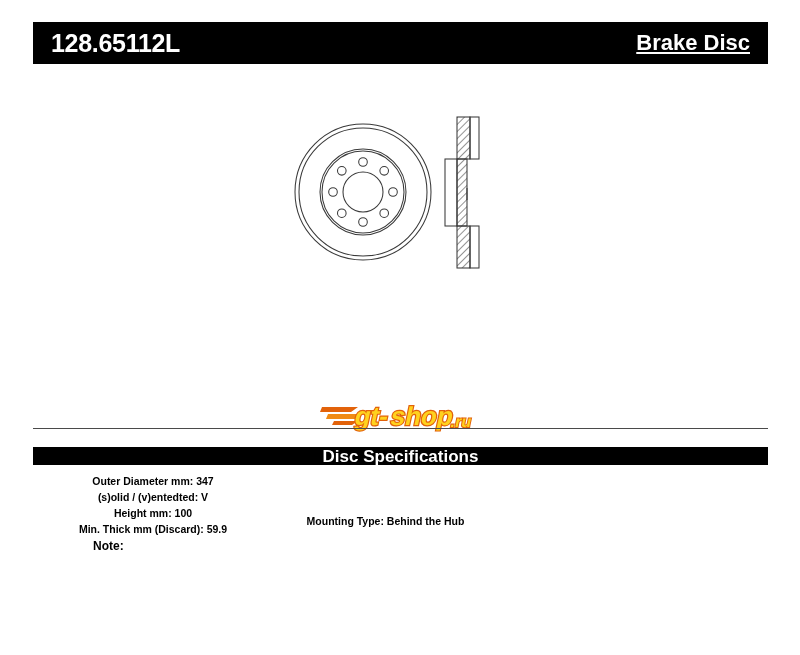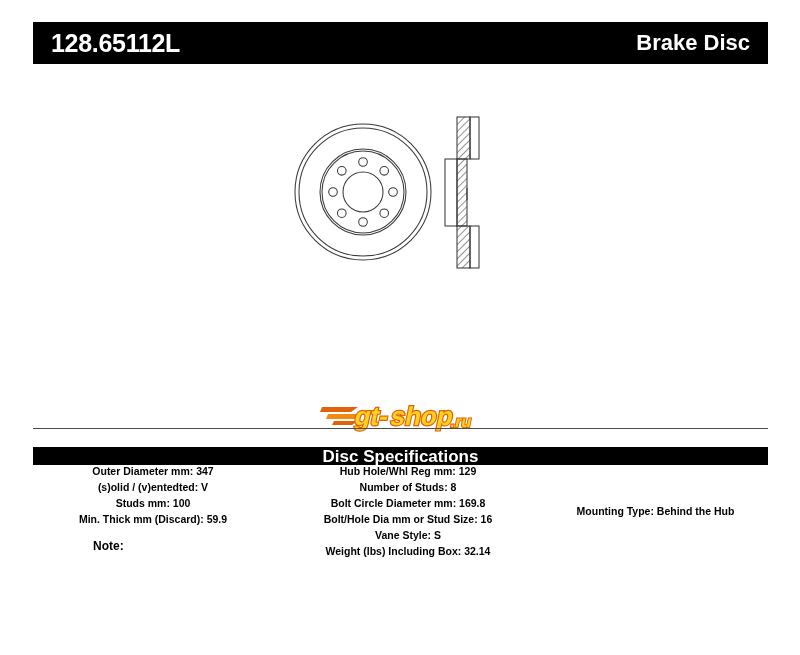--- a/index.html
+++ b/index.html
@@ -37,20 +37,21 @@
     font-weight: bold;
     letter-spacing: -0.3px;
     line-height: 1;
   }
   .header-title {
     color: #ffffff;
     font-size: 22px;
     font-weight: bold;
     letter-spacing: 0px;
     line-height: 1;
+    text-decoration: underline;
   }
 
   
   .drawing-area {
     position: absolute;
     left: 0;
     top: 90px;
     width: 800px;
     height: 300px;
   }
@@ -95,21 +96,21 @@
     color: #ffffff;
     font-size: 17px;
     font-weight: bold;
     line-height: 1;
   }
 
   
   .spec-columns {
     position: absolute;
     left: 33px;
-    top: 463px;
+    top: 473px;
     width: 735px;
     display: flex;
     align-items: flex-start;
   }
   .spec-col {
     display: flex;
     flex-direction: column;
   }
   .spec-col-left   { width: 240px; align-items: center; }
   .spec-col-middle { width: 270px; align-items: center; }
@@ -212,32 +213,24 @@
 
 <div class="spec-bar">
   <span class="spec-bar-title">Disc Specifications</span>
 </div>
 
 <div class="spec-columns">
 
   <div class="spec-col spec-col-left">
     <div class="spec-line">Outer Diameter mm: 347</div>
     <div class="spec-line">(s)olid / (v)entedted: V</div>
-    <div class="spec-line">Studs mm: 100</div>
+    <div class="spec-line">Height mm: 100</div>
     <div class="spec-line">Min. Thick mm (Discard): 59.9</div>
   </div>
 
-  <div class="spec-col spec-col-middle">
-    <div class="spec-line">Hub Hole/Whl Reg mm: 129</div>
-    <div class="spec-line">Number of Studs: 8</div>
-    <div class="spec-line">Bolt Circle Diameter mm: 169.8</div>
-    <div class="spec-line">Bolt/Hole Dia mm or Stud Size: 16</div>
-    <div class="spec-line">Vane Style: S</div>
-    <div class="spec-line">Weight (lbs) Including Box: 32.14</div>
-  </div>
 
   <div class="spec-col spec-col-right">
     <div class="spec-line">Mounting Type: Behind the Hub</div>
   </div>
 
 </div>
 
 <div class="note-row">
   <span class="note-label">Note:</span>
   <span class="note-value"></span>

